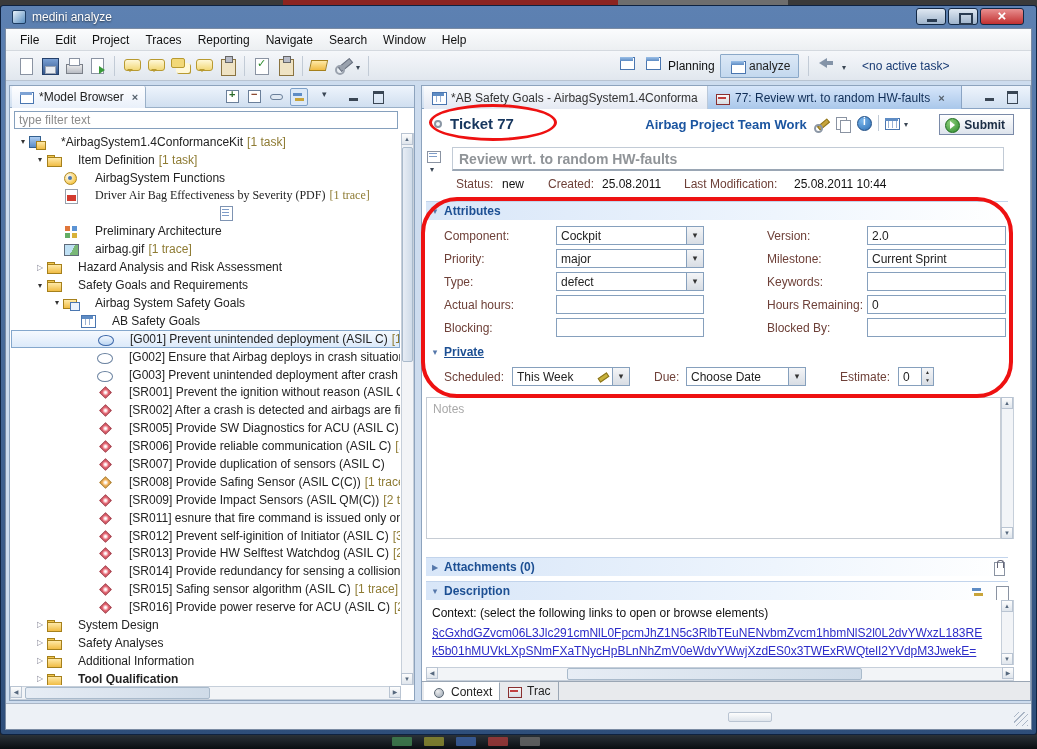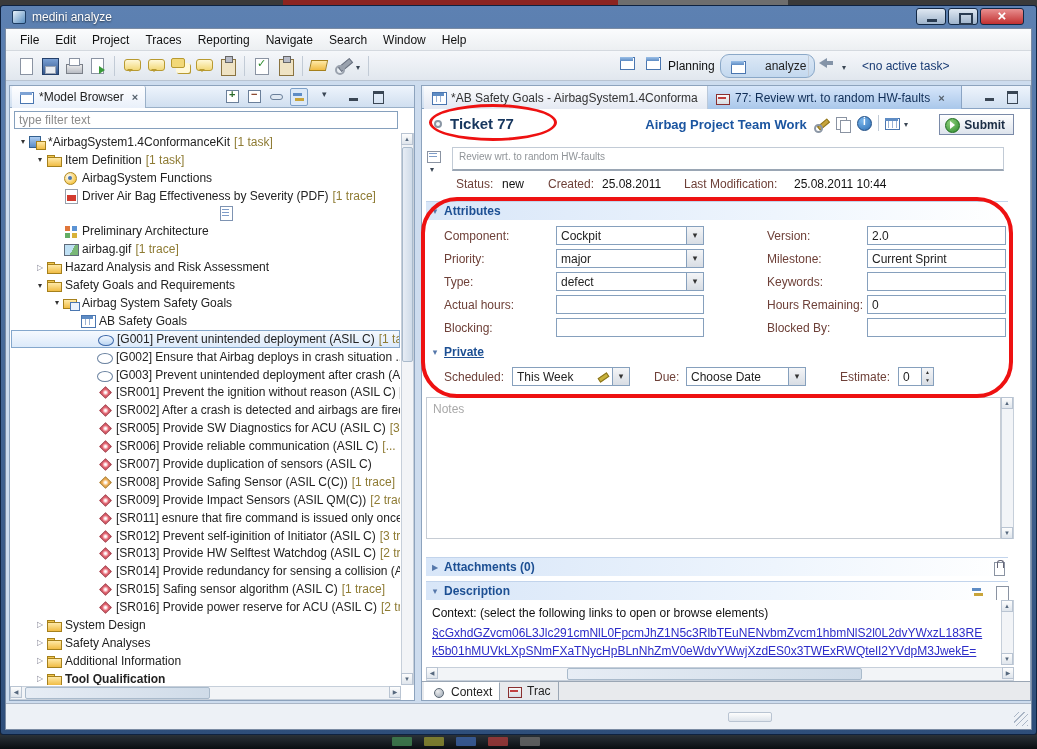--- a/index.html
+++ b/index.html
@@ -126,21 +126,21 @@
   .view-ic{position:absolute;top:2px;width:18px;height:18px;border-radius:2px}
   .view-ic.pressed{border:1px solid #7da0c8;background:#dce9f8}
   .view-body{position:absolute;left:0;right:0;top:22px;bottom:0;background:#fff}
   .filter{position:absolute;left:4px;top:3px;right:16px;height:18px;border:1px solid #86a0bd;color:#8c8c8c;font:12px "Liberation Sans",sans-serif;padding:0 4px}
   .tree{position:absolute;left:1px;top:25px;right:14px;bottom:15px;overflow:hidden}
   .trow{display:flex;align-items:center;height:17.9px;white-space:nowrap;overflow:hidden}
   .trow.selected{background:linear-gradient(#f5f9fe,#dceafa);border:1px solid #84a7cc}
   .twist{width:12px;text-align:center;flex:none;font-size:8px;color:#333}
   .tw-open::before{content:"▾"}
   .tw-closed::before{content:"▷";color:#889}
-  .tt{margin-left:3px}
+  .tt{margin-left:16px}
   .ts{margin-left:4px;color:#8e7b33}
 
   
   .sb-v{position:absolute;width:13px;background:#f2f4f7;border:1px solid #c6cfda}
   .sb-h{position:absolute;height:14px;background:#f2f4f7;border:1px solid #c6cfda}
   .sb-btn{position:absolute;width:12px;height:12px;background:linear-gradient(#fdfdfd,#dfe5ec);border:1px solid #b9c4d2;color:#56687e;font-size:6px;text-align:center;line-height:11px}
   .sb-thumb{position:absolute;background:linear-gradient(90deg,#e7edf5,#cfdbe8);border:1px solid #a9bacb;border-radius:2px}
   .g-up::before{content:"▲"}.g-dn::before{content:"▼"}.g-lf::before{content:"◀"}.g-rt::before{content:"▶"}
 
   
@@ -149,21 +149,21 @@
   .etab.inactive{left:2px;width:284px;background:linear-gradient(#fbfcfe,#e4e9f2);border-right:1px solid #b9c8da;color:#333}
   .etab.active{left:286px;width:254px;background:linear-gradient(#d7e6fa,#a9c7ea);border-right:1px solid #8aa4c4;color:#0f2d56}
   .etab-ctrl{position:absolute;top:2px;width:18px;height:18px}
   .editor-body{position:absolute;left:0;right:0;top:23px;bottom:0;background:#fff}
 
   .ticket-dot{position:absolute;left:12px;top:11px;width:8px;height:8px;border-radius:50%;border:2px solid #8a96a4;background:#f4f6f8}
   .ticket-id{position:absolute;left:28px;top:6px;font-size:15px;font-weight:bold;color:#16365e}
   .team-label{position:absolute;left:50%;top:8px;transform:translateX(-50%);font-size:13px;font-weight:bold;color:#1b55a0}
   .hdr-ic{position:absolute;top:6px;width:18px;height:18px}
   .submit-btn{position:absolute;right:16px;top:5px;height:21px;padding:0 8px 0 4px;display:flex;align-items:center;gap:4px;background:linear-gradient(#ffffff,#dde3ec);border:1px solid #7a8aa8;border-radius:0;font-weight:bold;color:#1a2c44}
-  .title-field{position:absolute;left:30px;right:26px;top:38px;height:24px;border:1px solid #c2cbd6;border-bottom:2px solid #9aa6b4;background:#fff;color:#909498;font-size:10px;font-weight:normal;padding:3px 0 0 6px;white-space:nowrap;overflow:hidden}
+  .title-field{position:absolute;left:30px;right:26px;top:38px;height:24px;border:1px solid #c2cbd6;border-bottom:2px solid #9aa6b4;background:#fff;color:#909498;font-size:14px;font-weight:bold;padding:3px 0 0 6px;white-space:nowrap;overflow:hidden}
   .status-line{position:absolute;left:0;right:0;top:68px;height:16px}
   .status-line .lab{position:absolute;color:#6e4038}
   .status-line .val{position:absolute;color:#111}
   .band{position:absolute;left:4px;right:22px;height:19px;background:linear-gradient(90deg,#d8e6f8,#eef5fd 60%,#fff);border-top:1px solid #c2d4ec;display:flex;align-items:center;color:#1c4f93;font-weight:bold}
   .band .tw{width:18px;text-align:center;color:#5577aa;font-size:9px;flex:none}
   .tw-d::before{content:"▾"}.tw-r::before{content:"▶";font-size:8px}
   .attr-rows{position:absolute;left:0;right:0;top:117px}
   .attr-row{position:relative;height:23px}
   .flabel{position:absolute;top:3px;color:#6e4038;white-space:nowrap}
   .flabel.l{left:22px}.flabel.r{left:345px}
@@ -185,21 +185,21 @@
   .ebot{position:absolute;left:0;right:0;bottom:0;height:19px;background:#e8eaed;border-top:1px solid #9aa6b4}
   .btab{position:absolute;top:0;height:18px;display:flex;align-items:center;gap:4px;padding:0 7px;border-right:1px solid #9aa6b4;white-space:nowrap}
   .btab.on{background:#fff;border-top:1px solid #fff}
 
   
   .annot{position:absolute;border:3px solid #ee1111;border-radius:50%;pointer-events:none;z-index:60}
   .annot.rect{border-width:4px;border-radius:36px}
 
   
   .persp-label{position:absolute;top:8px;color:#111}
-  .analyze-btn{position:absolute;top:3px;height:24px;display:flex;align-items:center;gap:20px;padding:0 8px;background:linear-gradient(#dce8f6,#c3d8ee);border:1px solid #8aa8c8;border-radius:9px}
+  .analyze-btn{position:absolute;top:3px;height:24px;display:flex;align-items:center;gap:4px;padding:0 8px;background:linear-gradient(#dce8f6,#c3d8ee);border:1px solid #8aa8c8;border-radius:1px}
   .notask{position:absolute;top:8px;color:#1a3c74}
 </style>
 </head>
 <body>
 
 <div class="screen">
 
   <div class="bg-top">
     <div class="red"></div>
     <div class="gray"></div>
@@ -304,21 +304,21 @@
                   <span class="ts">[1 task]</span>
                 </div>
 
                 <div class="trow" style="padding-left: 40px;">
                   <span class="twist"></span>
                   <span class="icon ic-functions"></span>
                   <span class="tt">AirbagSystem Functions</span>
                   <span class="ts"></span>
                 </div>
 
-                <div class="trow" style="padding-left: 40px;">
+                <div class="trow" style="padding-left: 40px; font-family: Liberation Serif, serif;">
                   <span class="twist"></span>
                   <span class="icon ic-pdf"></span>
                   <span class="tt">Driver Air Bag Effectiveness by Severity (PDF) </span>
                   <span class="ts">[1 trace]</span>
                 </div>
 
                 <div class="trow" style="padding-left: 40px; flex-direction: column;">
                   <span class="twist"></span>
                   <span class="icon ic-document"></span>
                   <span class="tt">Driver Airbag </span>

